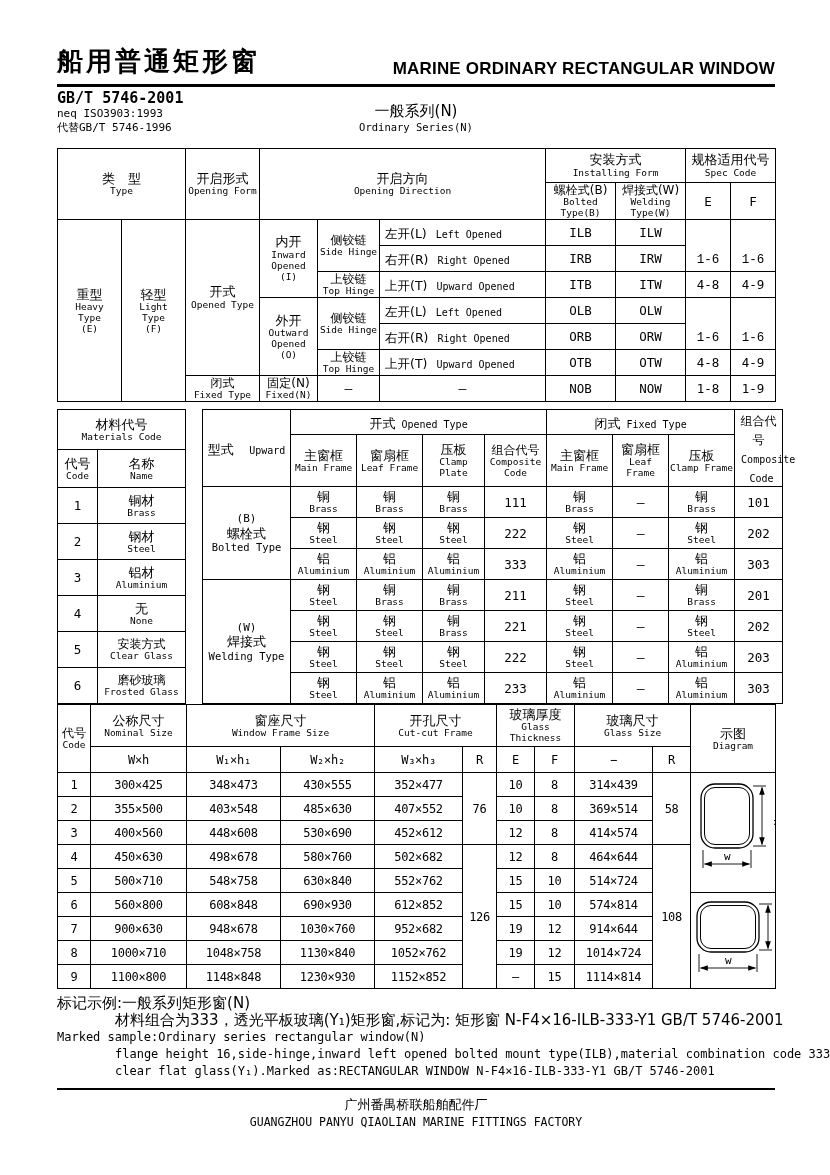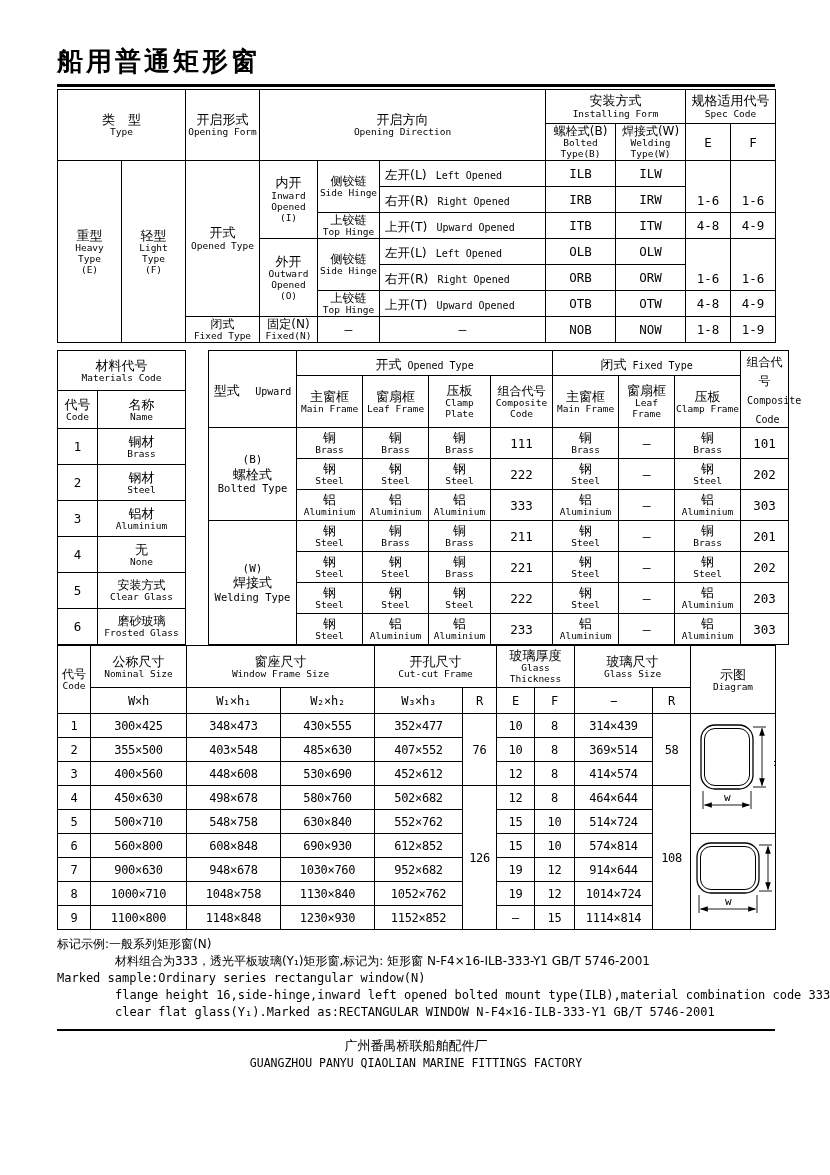--- a/index.html
+++ b/index.html
@@ -25,32 +25,32 @@
   .series-en{ font-size:10.5px; }
 
   
   table { border-collapse:collapse; table-layout:fixed; }
   td { border:1px solid #000; text-align:center; vertical-align:middle; padding:0; }
   .cn  { font-size:13px; line-height:1.18; font-family:"DejaVu Sans",sans-serif; }
   .en  { font-size:9.5px; line-height:1.15; }
   .code{ font-size:12.5px; }
   .num { font-size:12.5px; }
   .dash{ font-size:13px; }
-  .vb  { vertical-align:bottom; }
+  .vb  { vertical-align:bottom;font-family:Liberation Mono, monospace; }
   .vb .num { padding-bottom:4px; }
 
   .t1 { width:718px; margin-top:2px; }
   .t1 tr.hA td { height:34px; }
   .t1 tr.hB td { height:26px; }
   .t1 tr.r  td { height:26px; }
   .t1 td.dir { text-align:left; padding-left:5px; white-space:nowrap; }
   .t1 td.dir .cn { display:inline; font-size:12.5px; }
   .t1 td.dir .en { display:inline; font-size:10px; margin-left:9px; }
 
-  .t2wrap { display:flex; gap:22px; margin-top:7px; }
+  .t2wrap { display:flex; gap:16px; margin-top:7px; }
   .tm { width:128px; }
   .tm tr.hA td { height:38px; }
   .tm tr.hB td { height:36px; }
   .tm tr.r  td { height:34px; }
   .t2 { width:580px; }
   .t2 tr.hA td { height:20px; }
   .t2 tr.hA .cn, .t2 .inline .cn { display:inline; }
   .t2 tr.hA .en, .t2 .inline .en { display:inline; font-size:10px; margin-left:6px; }
   .t2 tr.hB td { height:42px; }
   .t2 tr.r  td { height:31px; }
@@ -63,34 +63,44 @@
   .t3 tr.r  td { height:24px; }
   .t3 .num { font-size:12px; letter-spacing:-.3px; }
   .t3 td.diagcell { vertical-align:middle; }
   .t3 svg { display:block; margin:0 auto; }
   .t3 svg * { vector-effect:non-scaling-stroke; }
   .dimlbl { font-size:11px; font-family:"DejaVu Sans Mono",monospace; }
 
   
   .notes { margin-top:6px; }
   .note { line-height:17px; white-space:nowrap; }
-  .note-cn { font-size:12px; font-family:"DejaVu Sans",sans-serif; }
+  .note-cn { font-size:15px; font-family:"DejaVu Sans",sans-serif; }
   .note-en { font-size:12px; }
   .indent { padding-left:58px; }
   .footer { border-top:2px solid #000; margin-top:8px; padding-top:6px; text-align:center; }
   .factory-cn { font-size:13px; font-family:"DejaVu Sans",sans-serif; }
   .factory-en { font-size:11.5px; margin-top:1px; }
 </style>
 </head>
 <body>
 
 <div class="page">
 
   <div class="titlebar">
     <div class="title-cn">船用普通矩形窗</div>
+    <div class="title-en">MARINE ORDINARY RECTANGULAR WINDOW</div>
+  </div>
+  <div class="subhead">
+    <div class="std">GB/T 5746-2001</div>
+    <div class="std-sub">neq ISO3903:1993</div>
+    <div class="std-sub">代替GB/T 5746-1996</div>
+    <div class="series">
+      <div class="series-cn">一般系列(N)</div>
+      <div class="series-en">Ordinary Series(N)</div>
+    </div>
   </div>
 
   <table class="t1">
     <colgroup>
       <col style="width:64px">
         <col style="width:64px">
         <col style="width:74px">
         <col style="width:58px">
       <col style="width:62px">
         <col style="width:166px">

